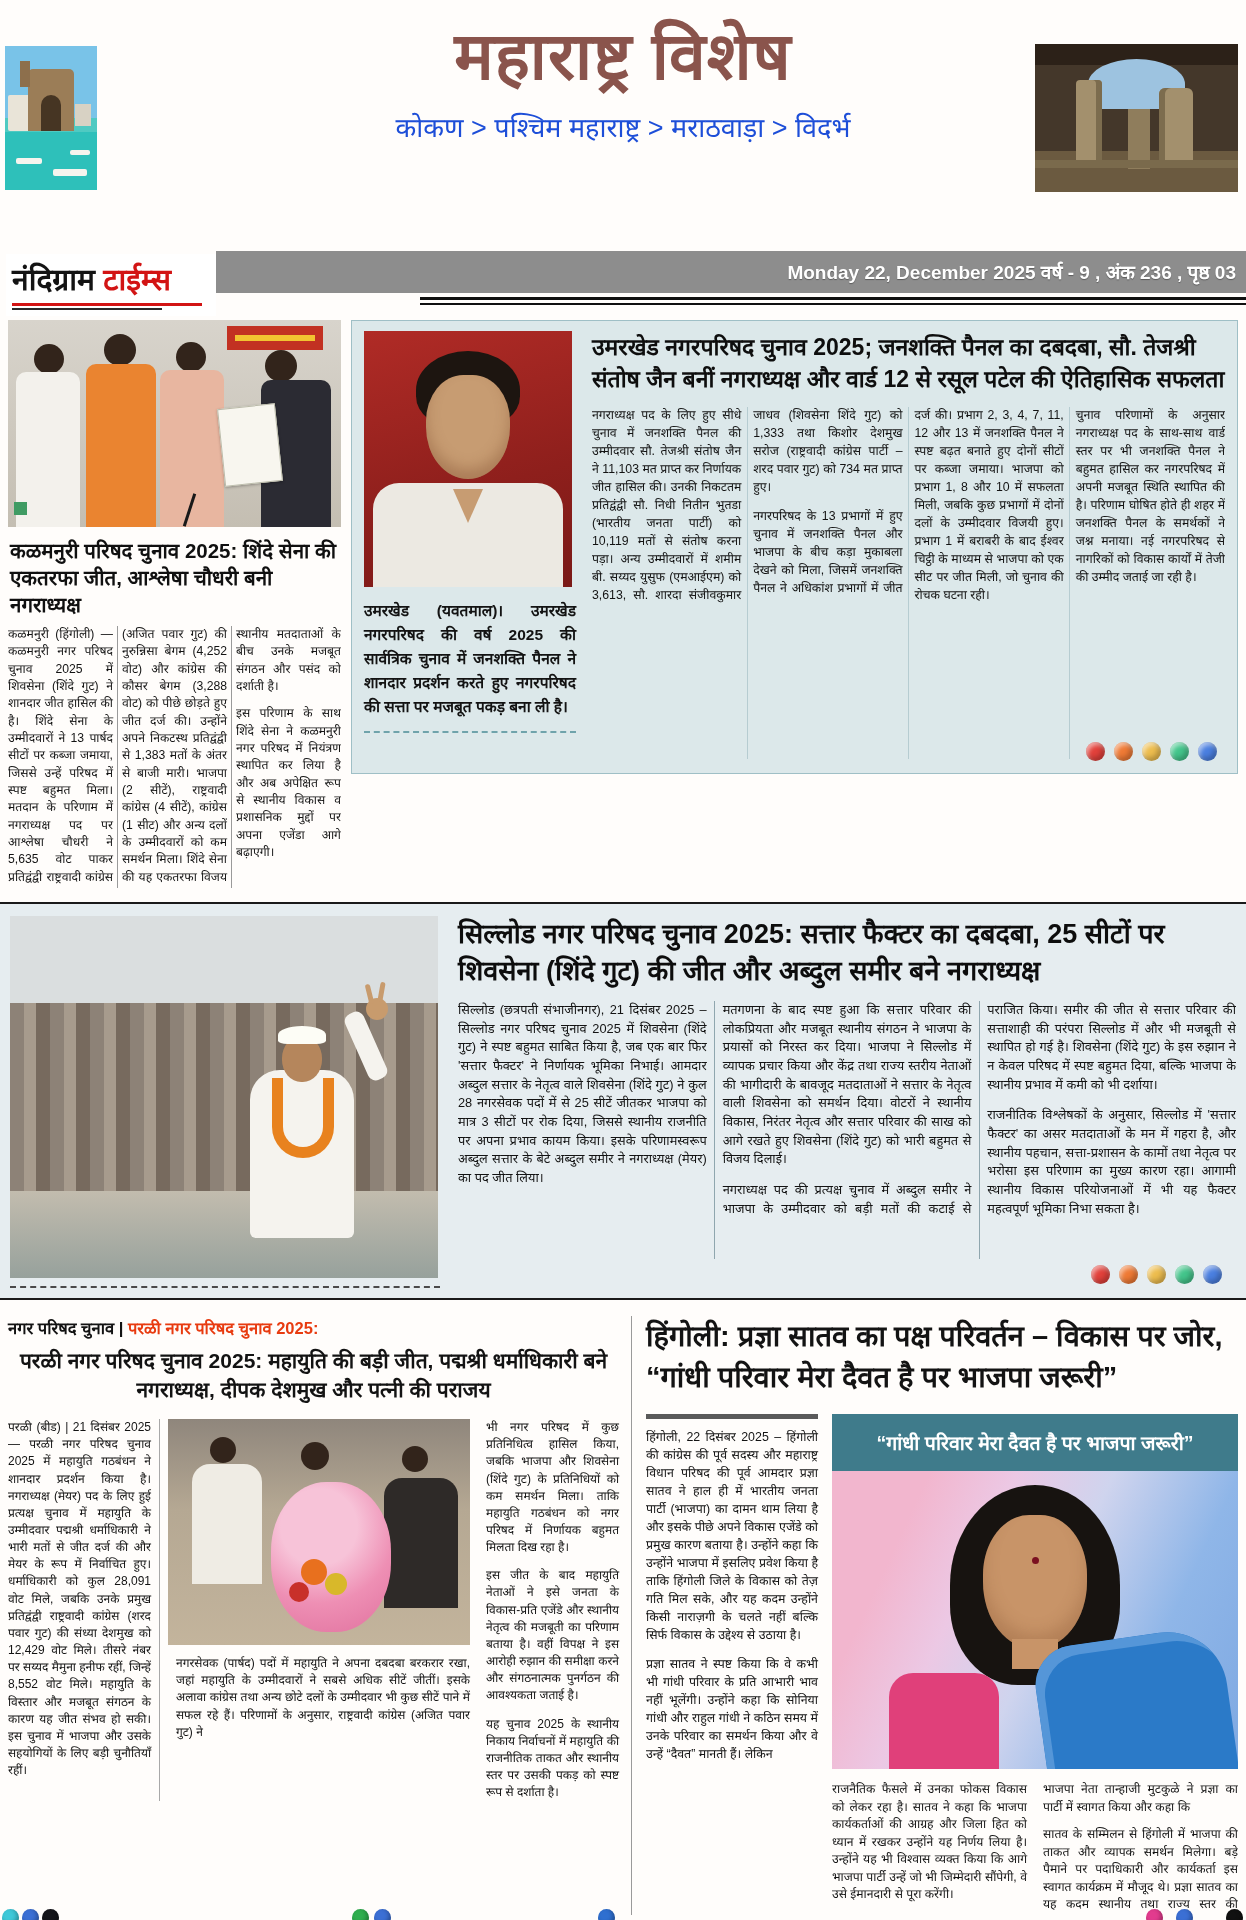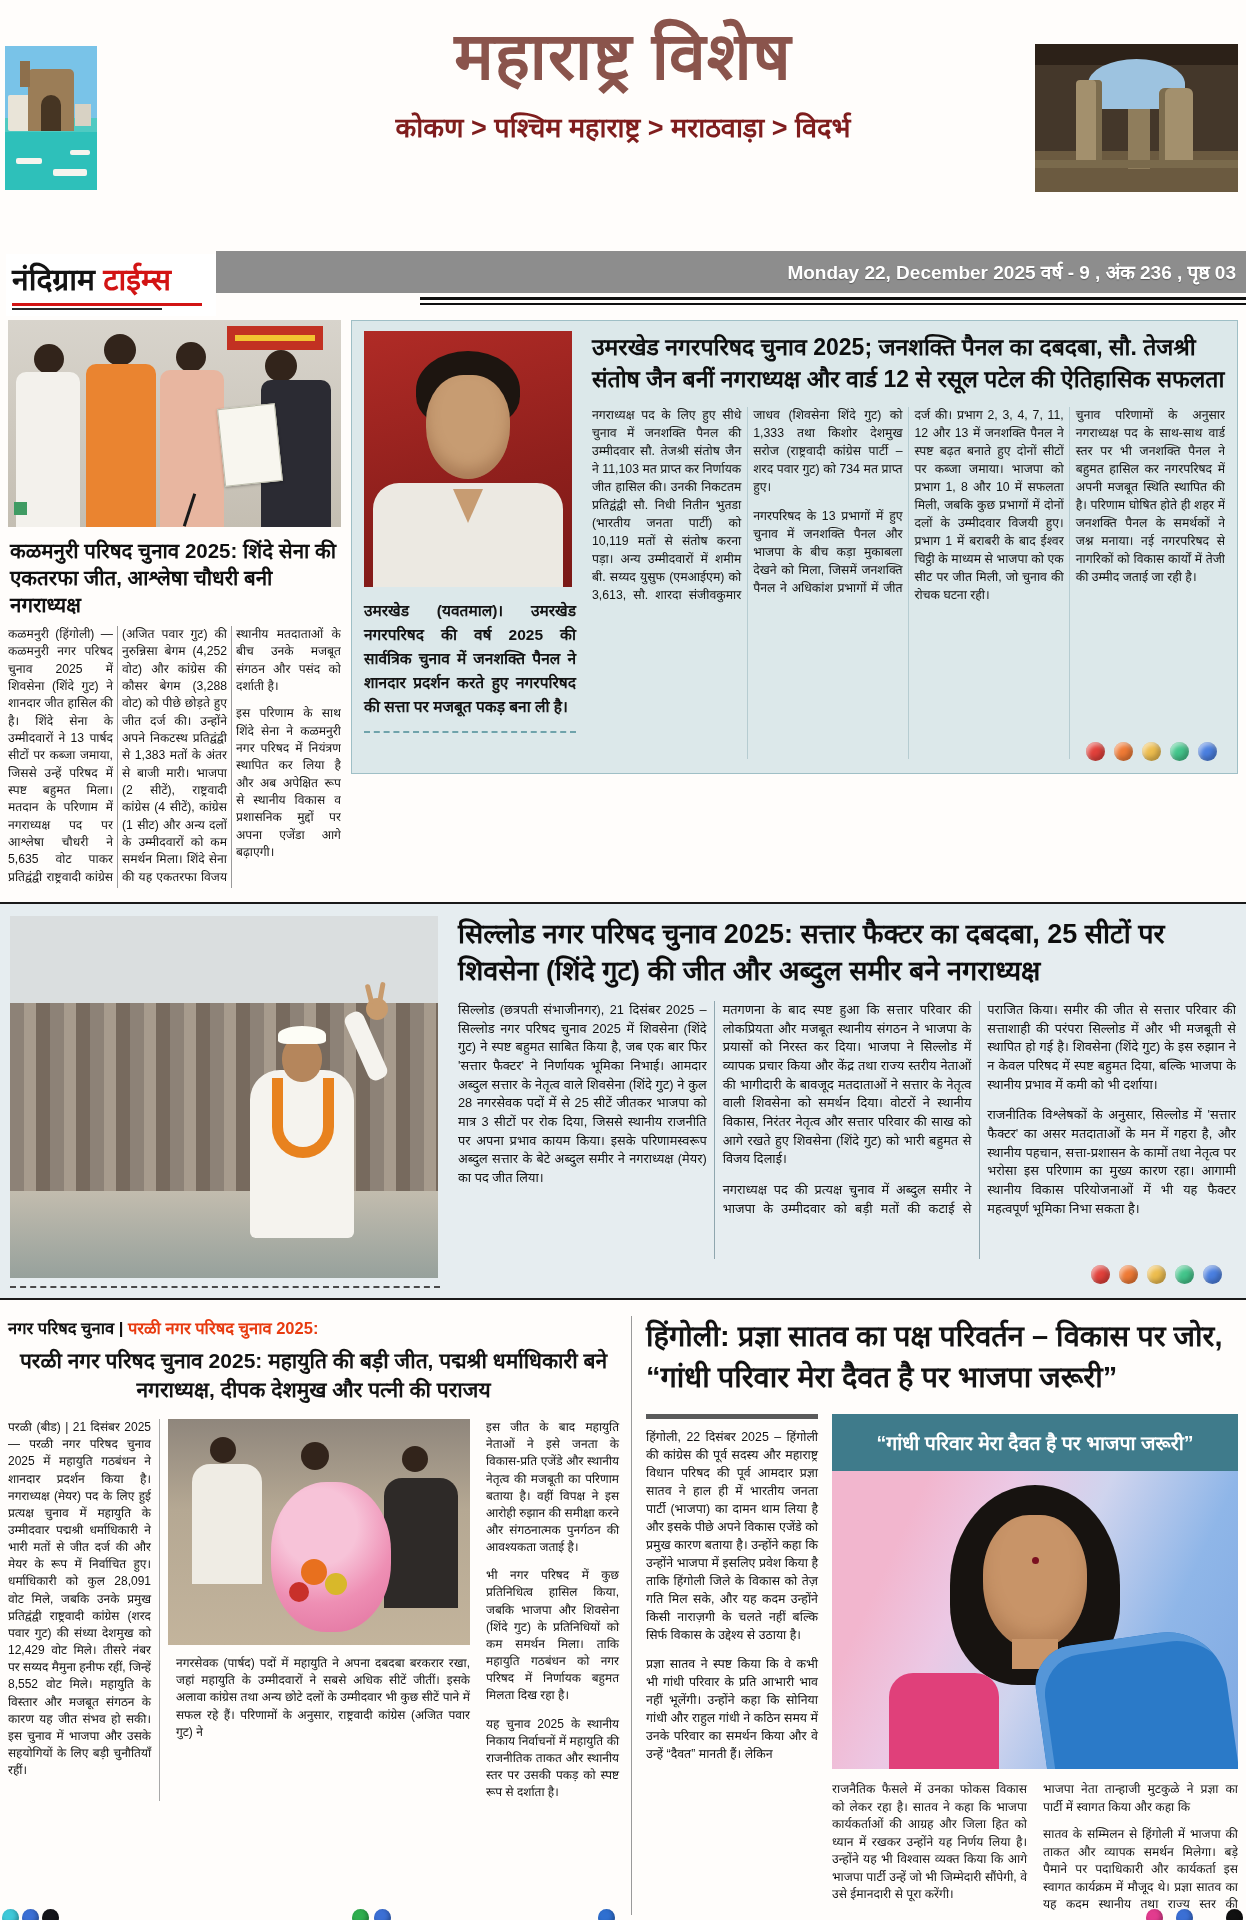--- a/index.html
+++ b/index.html
@@ -6,21 +6,21 @@
   html,body { background:#ffffff; }
   .page {
     width:1246px; height:1920px; position:relative; margin:0 auto;
     background:#fffdfb; overflow:hidden; color:#131313;
     font-family:"Liberation Sans","DejaVu Sans",sans-serif;
   }
   
   .hdr { position:relative; height:228px; }
   .hdr-title { text-align:center; padding-top:20px; font-size:66px; line-height:1.12;
     font-weight:800; color:#8a544c; letter-spacing:1px; }
-  .hdr-sub { text-align:center; font-size:27px; font-weight:700; color:#7f1d1d; margin-top:14px; }
+  .hdr-sub { text-align:center; font-size:27px; font-weight:400; color:#1d4ed8; margin-top:14px; }
   .ph { position:relative; overflow:hidden; background:#cfcfcf; }
   .hdr-ph-left { position:absolute; left:5px; top:46px; width:92px; height:144px; }
   .hdr-ph-right { position:absolute; right:8px; top:44px; width:203px; height:148px; }
   
   .ph-gate { background:linear-gradient(#79c3e8 0 50%, #4fcac2 50% 60%, #2ec0ba 60% 100%); }
   .gate-bldg { position:absolute; left:3px; top:34%; width:24px; height:36px; background:#e9e4d8; border-radius:2px; }
   .gate-bldg2 { position:absolute; right:6px; top:40%; width:16px; height:22px; background:#d8d2c4; }
   .gate-arch { position:absolute; left:50%; top:16%; width:46px; height:62px; margin-left:-23px;
     background:#9b7d57; border-radius:5px 5px 0 0; }
   .gate-arch::before { content:""; position:absolute; left:50%; bottom:0; width:20px; height:36px;
@@ -327,22 +327,22 @@
             <div class="parli-bq2"></div>
             <div class="parli-bq3"></div>
           </div>
           <div class="a4midcols">
             <div class="a4m2">
               <p>नगरसेवक (पार्षद) पदों में महायुति ने अपना दबदबा बरकरार रखा, जहां महायुति के उम्मीदवारों ने सबसे अधिक सीटें जीतीं। इसके अलावा कांग्रेस तथा अन्य छोटे दलों के उम्मीदवार भी कुछ सीटें पाने में सफल रहे हैं। परिणामों के अनुसार, राष्ट्रवादी कांग्रेस (अजित पवार गुट) ने</p>
             </div>
           </div>
         </div>
         <div class="a4c3">
+          <p>भी नगर परिषद में कुछ प्रतिनिधित्व हासिल किया, जबकि भाजपा और शिवसेना (शिंदे गुट) के प्रतिनिधियों को कम समर्थन मिला। ताकि महायुति गठबंधन को नगर परिषद में निर्णायक बहुमत मिलता दिख रहा है।</p>
           <p>इस जीत के बाद महायुति नेताओं ने इसे जनता के विकास-प्रति एजेंडे और स्थानीय नेतृत्व की मजबूती का परिणाम बताया है। वहीं विपक्ष ने इस आरोही रुझान की समीक्षा करने और संगठनात्मक पुनर्गठन की आवश्यकता जताई है।</p>
-          <p>भी नगर परिषद में कुछ प्रतिनिधित्व हासिल किया, जबकि भाजपा और शिवसेना (शिंदे गुट) के प्रतिनिधियों को कम समर्थन मिला। ताकि महायुति गठबंधन को नगर परिषद में निर्णायक बहुमत मिलता दिख रहा है।</p>
           <p>यह चुनाव 2025 के स्थानीय निकाय निर्वाचनों में महायुति की राजनीतिक ताकत और स्थानीय स्तर पर उसकी पकड़ को स्पष्ट रूप से दर्शाता है।</p>
         </div>
       </div>
     </div>
 
     <div class="art5">
       <h2 class="art5-head">हिंगोली: प्रज्ञा सातव का पक्ष परिवर्तन – विकास पर जोर, “गांधी परिवार मेरा दैवत है पर भाजपा जरूरी”</h2>
       <div class="art5-body">
         <div class="a5c1 jtext">
           <p>हिंगोली, 22 दिसंबर 2025 – हिंगोली की कांग्रेस की पूर्व सदस्य और महाराष्ट्र विधान परिषद की पूर्व आमदार प्रज्ञा सातव ने हाल ही में भारतीय जनता पार्टी (भाजपा) का दामन थाम लिया है और इसके पीछे अपने विकास एजेंडे को प्रमुख कारण बताया है। उन्होंने कहा कि उन्होंने भाजपा में इसलिए प्रवेश किया है ताकि हिंगोली जिले के विकास को तेज़ गति मिल सके, और यह कदम उन्होंने किसी नाराज़गी के चलते नहीं बल्कि सिर्फ विकास के उद्देश्य से उठाया है।</p>

